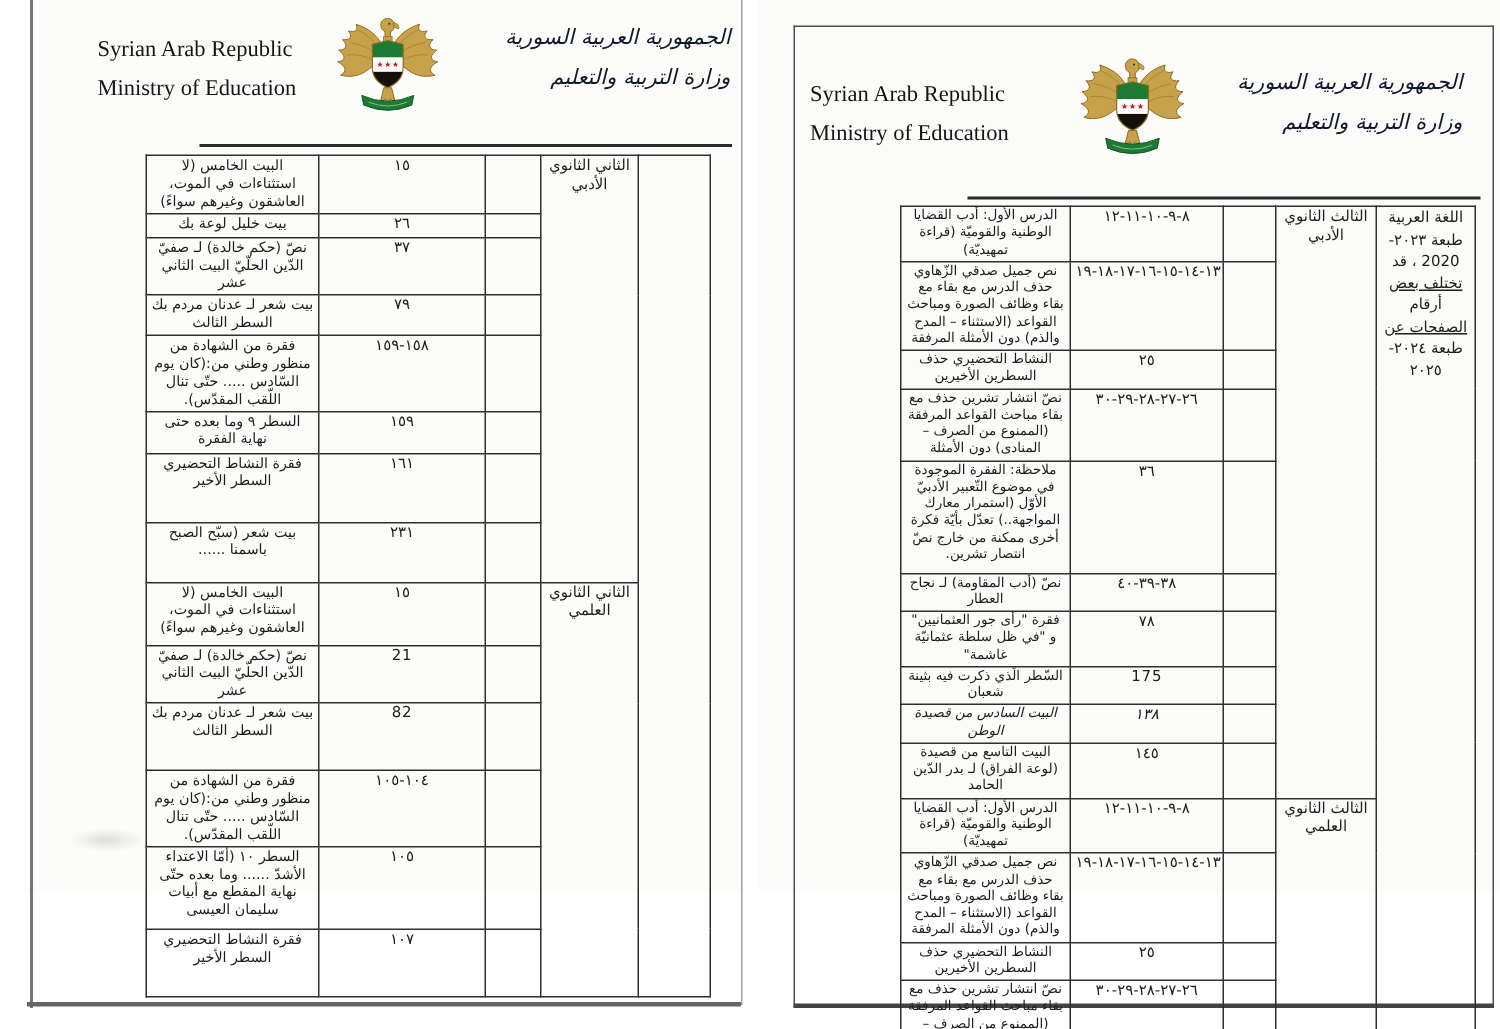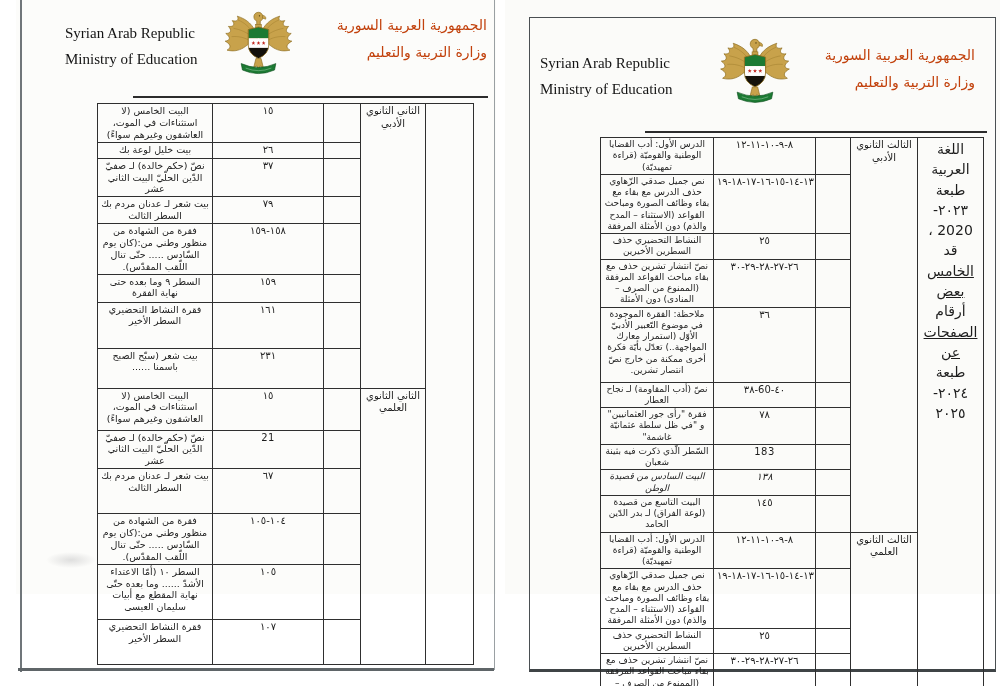--- a/index.html
+++ b/index.html
@@ -15,21 +15,21 @@
   .frame-line{position:absolute;background:#70767a;}
   #l-frame-left{left:4px;top:0;width:2px;height:672px;}
   #l-frame-bottom{left:2px;top:668px;width:476px;height:3px;background:#5f6568;}
   #l-frame-right{left:478px;top:0;width:1px;height:670px;background:#9aa0a3;}
   #r-frame{position:absolute;left:24px;top:17px;width:465px;height:651px;
     border:1.5px solid #4a4f52;border-bottom:3px solid #3f4446;background:transparent;}
 
   .hdr-en{position:absolute;font-family:"Liberation Serif",serif;font-size:15px;
     line-height:26px;color:#141414;white-space:nowrap;}
   .hdr-ar{position:absolute;direction:rtl;text-align:right;font-size:14px;
-    line-height:27px;color:#c2410c;white-space:nowrap;}
+    line-height:27px;color:#0f172a;white-space:nowrap;font-style:italic;}
   #sheet-left .hdr-en{left:49px;top:20px;}
   #sheet-left .hdr-ar{right:9px;top:12px;}
   #sheet-right .hdr-en{left:35px;top:50px;}
   #sheet-right .hdr-ar{right:25px;top:42px;}
 
   .emblem{position:absolute;}
   #sheet-left .emblem{left:204px;top:6px;width:77px;height:78px;}
   #sheet-right .emblem{left:210px;top:36px;width:80px;height:74px;}
 
   .hdr-rule{position:absolute;height:2px;background:#2c2c2c;}
@@ -41,21 +41,21 @@
   #table-left{left:81px;top:103px;width:376px;font-size:9.5px;}
   #table-right{left:95px;top:137px;width:383px;font-size:9px;}
   .doc-table td{border:1px solid #2f2f2f;padding:1px 3px;vertical-align:top;
     line-height:1.25;overflow:hidden;}
   .c-text{text-align:center;}
   .c-pages{text-align:center;font-size:10px;padding-top:2px;letter-spacing:0.5px;}
   .c-gap{}
   .c-cat{vertical-align:middle;text-align:center;white-space:pre-line;
     font-size:10px;line-height:1.5;}
   .c-outer{vertical-align:middle;}
-  .subject-note{direction:rtl;text-align:center;font-size:14px;line-height:1.45;}
+  .subject-note{direction:rtl;text-align:center;font-size:10px;line-height:1.45;}
   .subject-note .u{text-decoration:underline;}
 
   .smudge{position:absolute;left:30px;top:552px;width:50px;height:16px;
     background:radial-gradient(closest-side,rgba(90,90,95,0.18),rgba(90,90,95,0));}
 </style>
 </head>
 <body>
 
 <div class="sheet" id="sheet-left">
   <div class="frame-line" id="l-frame-left"></div>
@@ -172,21 +172,21 @@
           <td class="c-cat" dir="rtl" rowspan="6">الثاني الثانوي
 العلمي</td>
         </tr>
         <tr style="height: 38px;">
           <td class="c-text" dir="rtl">نصّ (حكم خالدة) لـ صفيّ الدّين الحلّيّ البيت الثاني عشر</td>
           <td class="c-pages" dir="ltr">21</td>
           <td class="c-gap"></td>
         </tr>
         <tr style="height: 45px;">
           <td class="c-text" dir="rtl">بيت شعر لـ عدنان مردم بك السطر الثالث</td>
-          <td class="c-pages" dir="ltr">٦٧</td>
+          <td class="c-pages" dir="ltr">82</td>
           <td class="c-gap"></td>
         </tr>
         <tr style="height: 47px;">
           <td class="c-text" dir="rtl">فقرة من الشهادة من منظور وطني من:(كان يوم السّادس ..... حتّى تنال اللّقب المقدّس).</td>
           <td class="c-pages" dir="ltr">١٠٤-١٠٥</td>
           <td class="c-gap"></td>
         </tr>
         <tr style="height: 55px;">
           <td class="c-text" dir="rtl">السطر ١٠ (أمّا الاعتداء الأشدّ ...... وما بعده حتّى نهاية المقطع مع أبيات سليمان العيسى</td>
           <td class="c-pages" dir="ltr">١٠٥</td>
@@ -233,21 +233,21 @@
           <td class="c-text" dir="rtl">الدرس الأول: أدب القضايا الوطنية والقوميّة (قراءة تمهيديّة)</td>
           <td class="c-pages" dir="ltr">٨-٩-١٠-١١-١٢</td>
           <td class="c-gap"></td>
           <td class="c-cat" dir="rtl" rowspan="10">الثالث الثانوي
 الأدبي</td>
           <td class="c-outer" rowspan="15">
             <div class="subject-note">
               <div>اللغة العربية</div>
               <div>طبعة ٢٠٢٣-</div>
               <div>2020 ، قد</div>
-              <div class="u">الخامس بعض</div>
+              <div class="u">تختلف بعض</div>
               <div>أرقام</div>
               <div class="u">الصفحات عن</div>
               <div>طبعة ٢٠٢٤-</div>
               <div>٢٠٢٥</div>
             </div>
           </td>
         </tr>
         <tr style="height: 52px;">
           <td class="c-text" dir="rtl">نص جميل صدقي الزّهاوي حذف الدرس مع بقاء مع بقاء وظائف الصورة ومباحث القواعد (الاستثناء – المدح والذم) دون الأمثلة المرفقة</td>
           <td class="c-pages" dir="ltr">١٣-١٤-١٥-١٦-١٧-١٨-١٩</td>
@@ -263,31 +263,31 @@
           <td class="c-pages" dir="ltr">٢٦-٢٧-٢٨-٢٩-٣٠</td>
           <td class="c-gap"></td>
         </tr>
         <tr style="height: 75px; padding-left: 18px;">
           <td class="c-text" dir="rtl">ملاحظة: الفقرة الموجودة في موضوع التّعبير الأدبيّ الأوّل (استمرار معارك المواجهة..) تعدّل بأيّة فكرة أخرى ممكنة من خارج نصّ انتصار تشرين.</td>
           <td class="c-pages" dir="ltr">٣٦</td>
           <td class="c-gap"></td>
         </tr>
         <tr style="height: 17px;">
           <td class="c-text" dir="rtl">نصّ (أدب المقاومة) لـ نجاح العطار</td>
-          <td class="c-pages" dir="ltr">٣٨-60-٤٠</td>
+          <td class="c-pages" dir="ltr">٣٨-٣٩-٤٠</td>
           <td class="c-gap"></td>
         </tr>
         <tr style="height: 28px;">
           <td class="c-text" dir="rtl">فقرة "رأى جور العثمانيين" و "في ظل سلطة عثمانيّة غاشمة"</td>
           <td class="c-pages" dir="ltr">٧٨</td>
           <td class="c-gap"></td>
         </tr>
         <tr style="height: 18px;">
           <td class="c-text" dir="rtl">السّطر الّذي ذكرت فيه بثينة شعبان</td>
-          <td class="c-pages" dir="ltr">183</td>
+          <td class="c-pages" dir="ltr">175</td>
           <td class="c-gap"></td>
         </tr>
         <tr style="height: 16px; font-style: italic;">
           <td class="c-text" dir="rtl">البيت السادس من قصيدة الوطن</td>
           <td class="c-pages" dir="ltr">١٣٨</td>
           <td class="c-gap"></td>
         </tr>
         <tr style="height: 26px;">
           <td class="c-text" dir="rtl">البيت التاسع من قصيدة (لوعة الفراق) لـ بدر الدّين الحامد</td>
           <td class="c-pages" dir="ltr">١٤٥</td>

